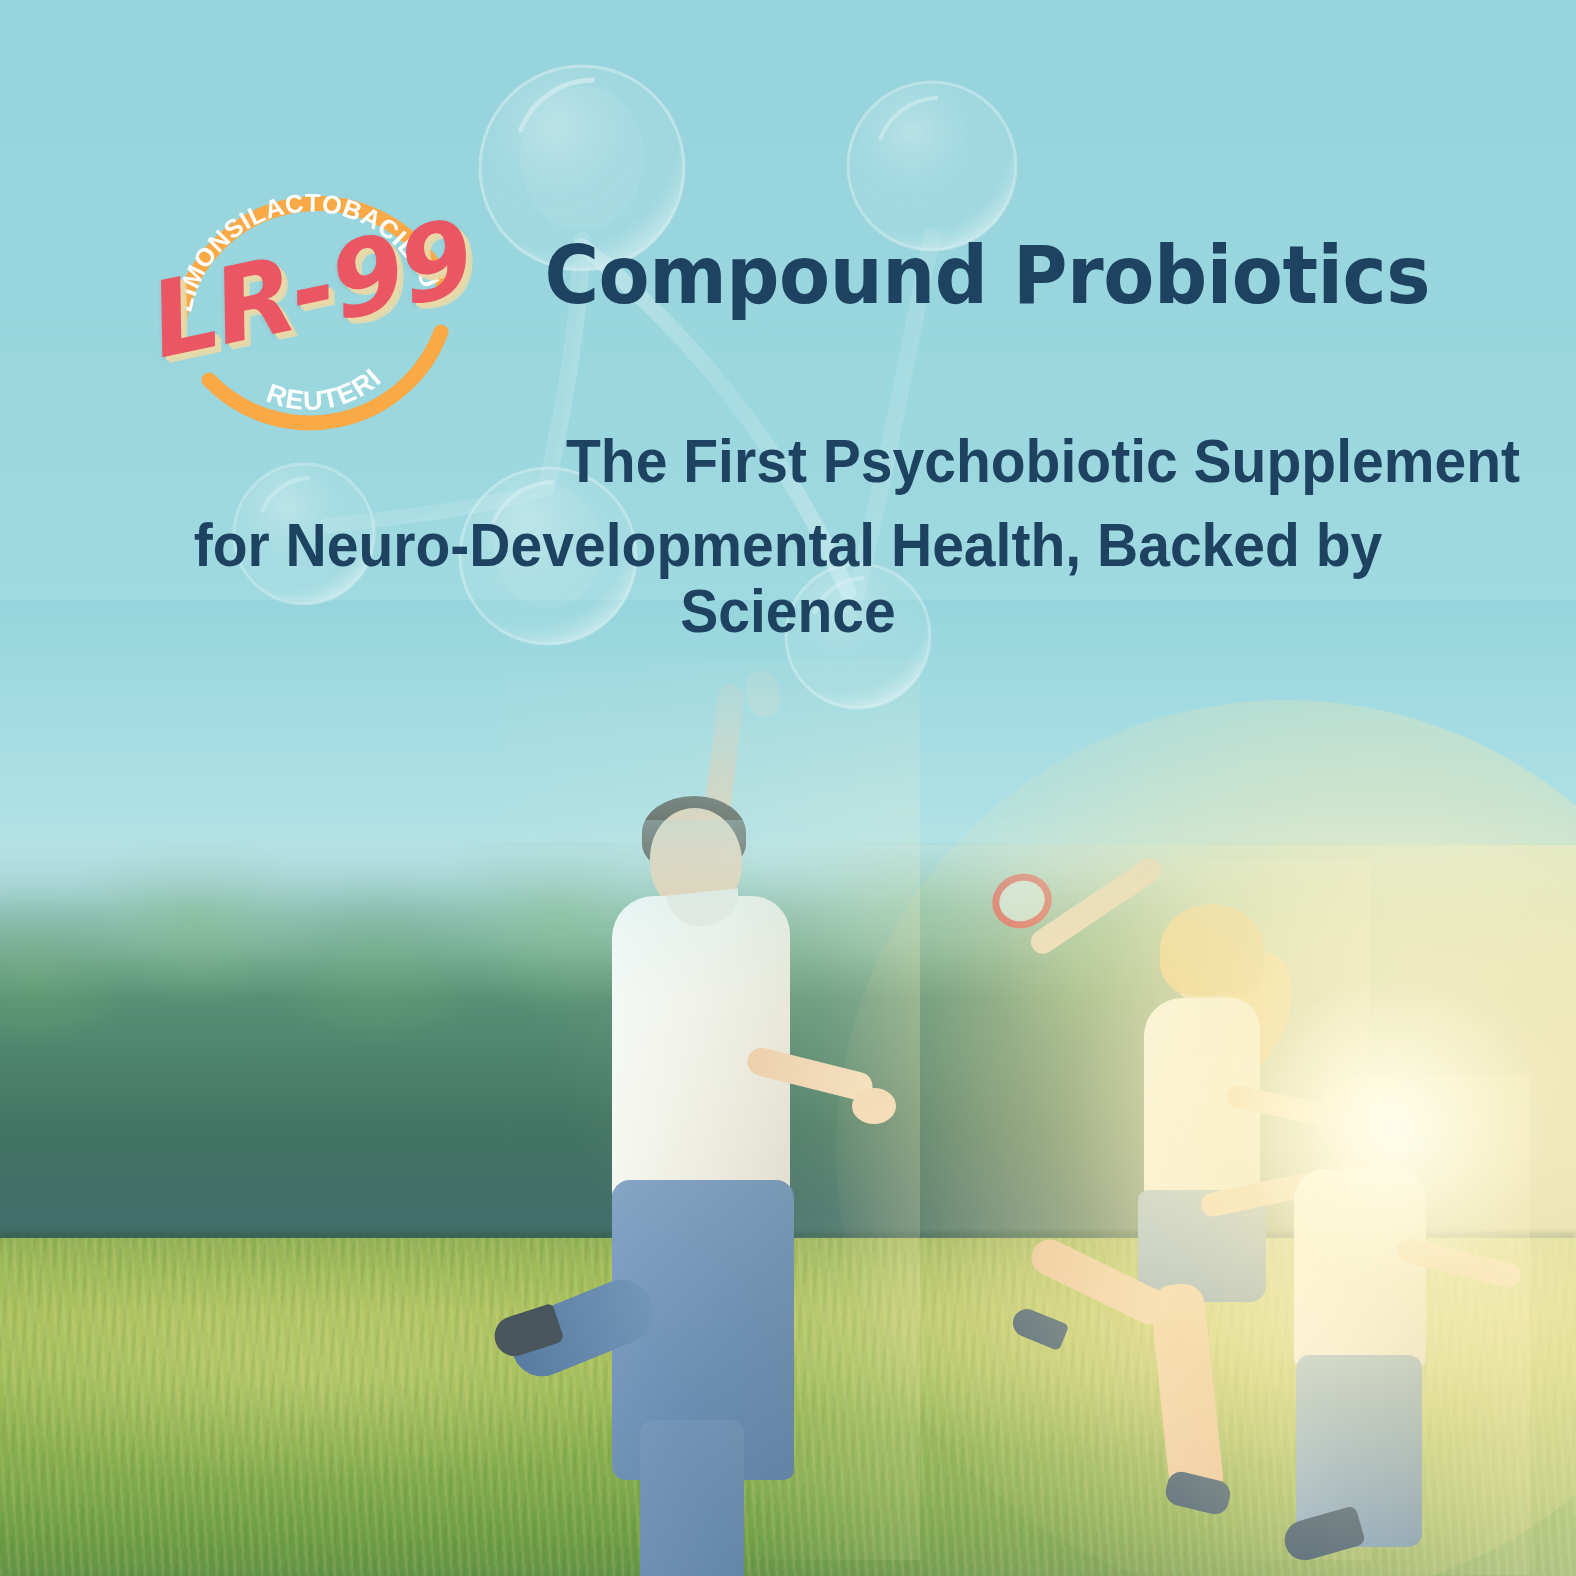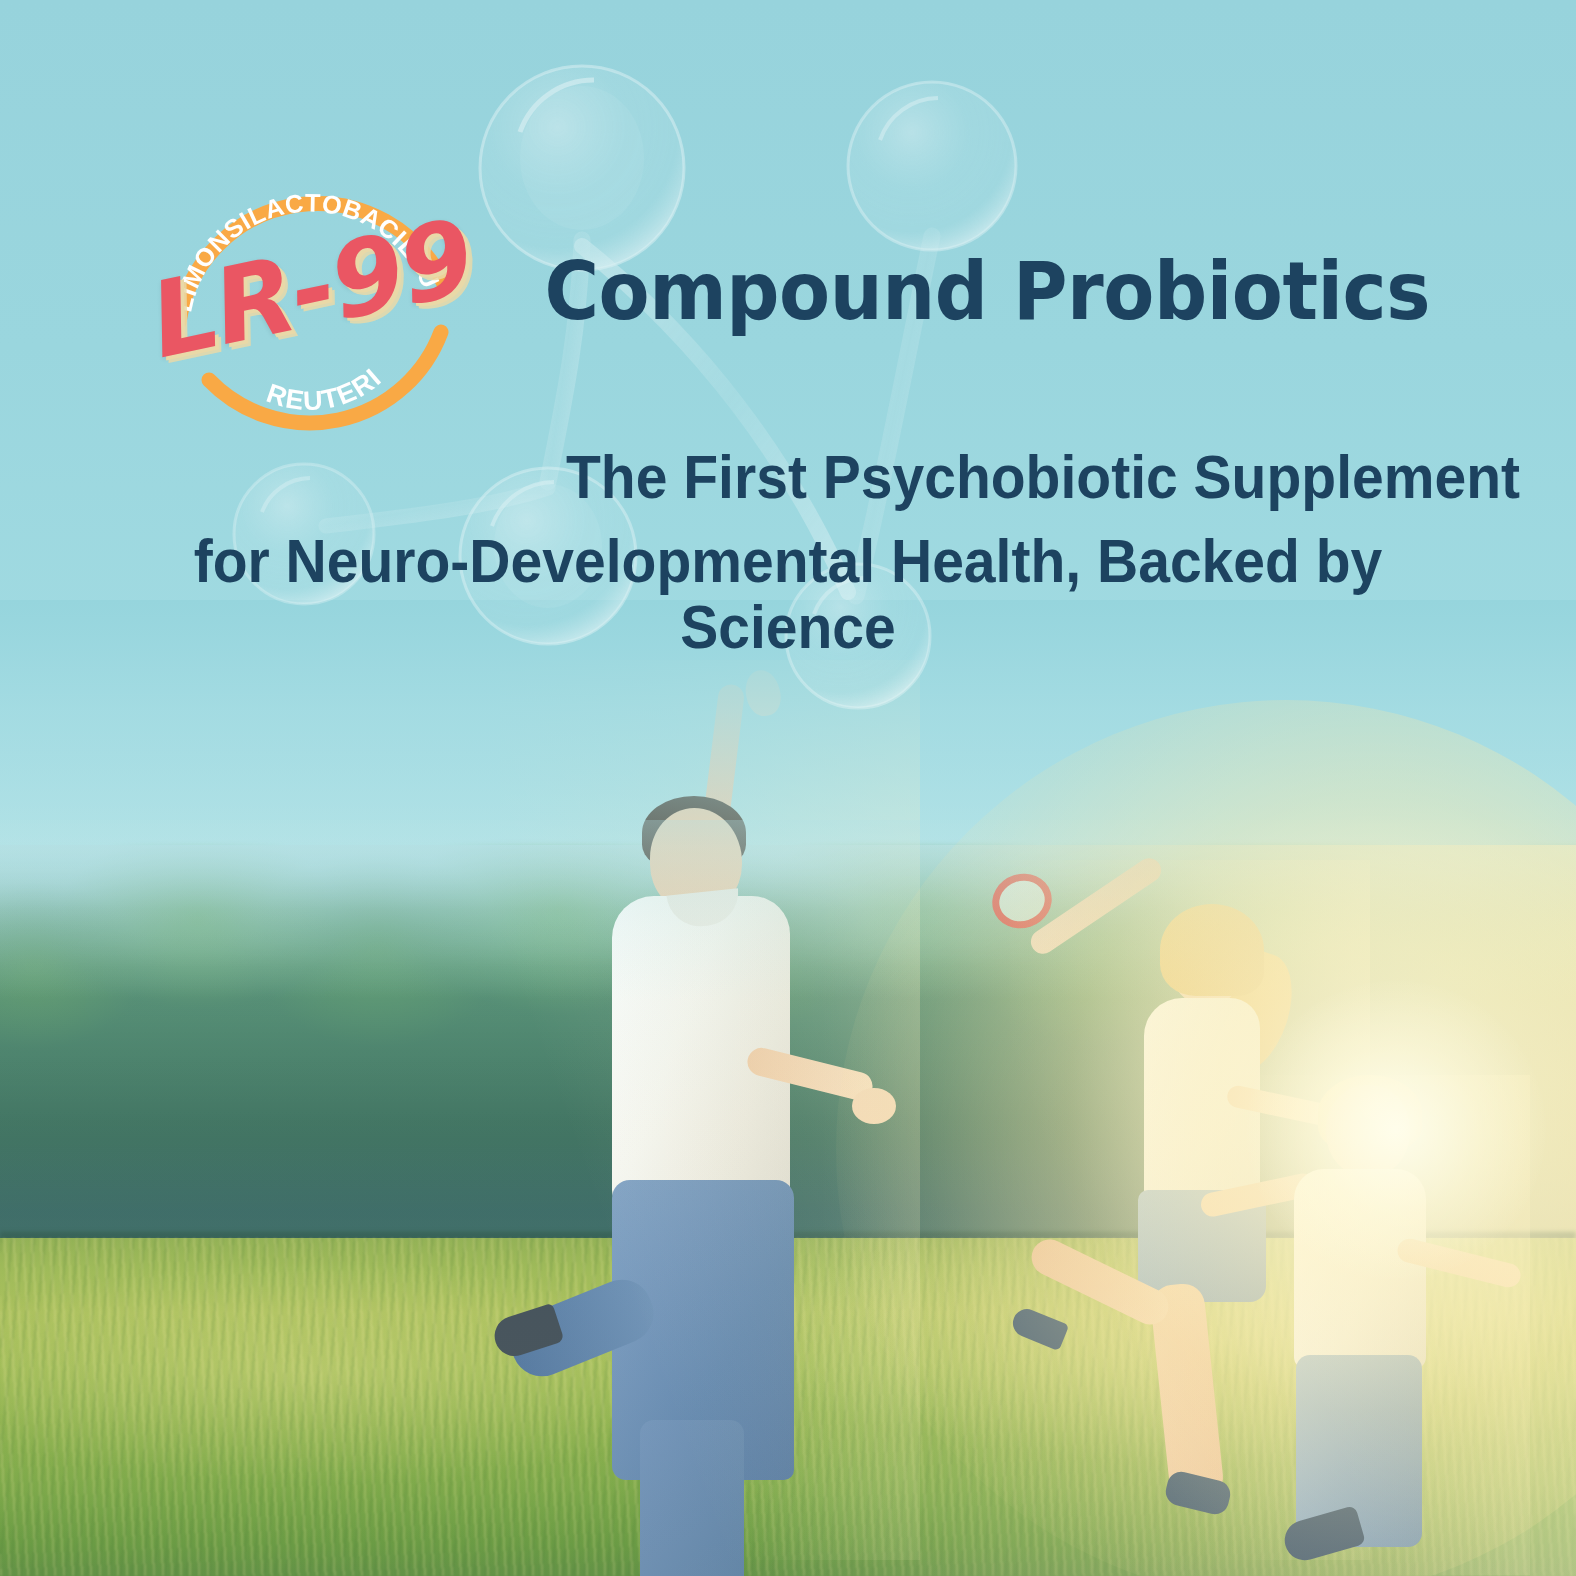--- a/index.html
+++ b/index.html
@@ -481,21 +481,21 @@
        5px 7px 0 rgba(233,217,168,0.85),
        0 2px 5px rgba(0,0,0,0.10);
     white-space: nowrap;
     line-height: 1;
   }
 
   
   .copy {
     position: absolute;
     left: 0;
-    top: 16px;
+    top: 0;
     width: 1356px;
     height: 640px;
     pointer-events: none;
   }
   .title {
     position: absolute;
     left: 0;
     top: 236px;
     width: 1430px;
     text-align: right;

